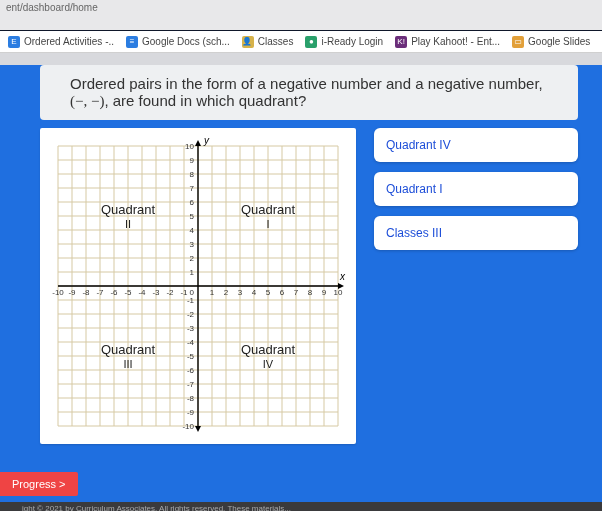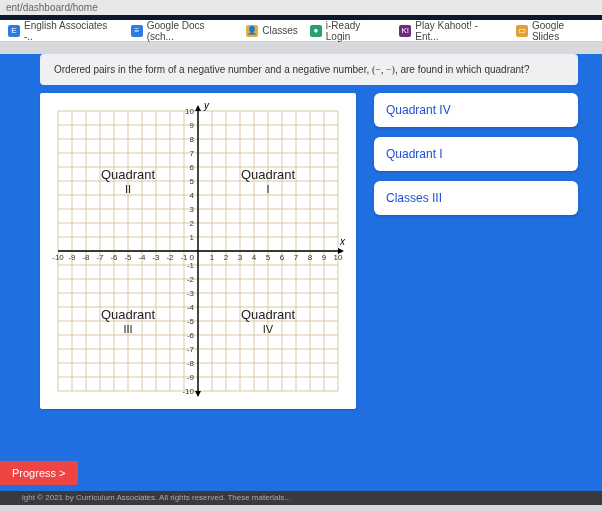--- a/index.html
+++ b/index.html
@@ -1,22 +1,22 @@
 <!DOCTYPE html>
 <html><head>
 <meta charset="utf-8">
 <style>
 *{box-sizing:border-box;margin:0;padding:0;font-family:Arial,Helvetica,sans-serif}
 body{width:602px;height:511px;background:#d8d9dd;overflow:hidden;position:relative}
-.urlbar{height:20px;background:#e8e8ea;font-size:10px;color:#666;padding:2px 6px;border-bottom:5px solid #0f172a}
+.urlbar{height:31px;background:#e8e8ea;font-size:10px;color:#666;padding:2px 6px;border-bottom:1px solid #0f172a}
 .bookmarks{height:22px;background:#fff;display:flex;align-items:center;gap:12px;padding:0 8px;border-bottom:1px solid #d0d0d0;font-size:10px;color:#444}
 .bm{display:flex;align-items:center;gap:4px;cursor:pointer}
 .bm-ico{width:12px;height:12px;display:flex;align-items:center;justify-content:center;border-radius:2px;font-size:8px;color:#fff}
 .app{background:#1f6fe0;height:451px;position:relative}
-.question{margin:12px 24px 0 40px;background:#eef0f2;border-radius:4px;padding:10px 14px;font-size:10px;color:#333}
+.question{margin:12px 24px 0 40px;background:#eef0f2;border-radius:4px;padding:10px 30px;font-size:15px;color:#333}
 .question .notation{font-family:Georgia,serif}
 .panel{display:flex;gap:18px;margin:8px 24px 0 40px}
 .graph-card{background:#fff;border-radius:2px;padding:8px;box-shadow:0 1px 2px rgba(0,0,0,.15)}
 .graph{position:relative;width:300px;height:300px;background:#fff}
 .grid line{stroke:#d6c9a3;stroke-width:1}
 .axis line{stroke:#000;stroke-width:1.4}
 .tick text{font-size:8px;fill:#333}
 .qlabel{font-size:13px;fill:#222;text-anchor:middle;font-weight:500}
 .qsub{font-size:11px;fill:#222;text-anchor:middle}
 .answers{display:flex;flex-direction:column;gap:10px;flex:1}
@@ -26,21 +26,21 @@
 .axislab{font-size:10px;fill:#000;font-style:italic}
 </style>
 </head>
 <body>
 
 <div class="urlbar">ent/dashboard/home</div>
 
 <div class="bookmarks" id="bookmarks">
     <div class="bm">
       <span class="bm-ico" style="background: rgb(43, 125, 225);">E</span>
-      <span>English Associates -..</span>
+      <span>Ordered Activities -..</span>
     </div>
     <div class="bm">
       <span class="bm-ico" style="background: rgb(43, 125, 225);">≡</span>
       <span>Google Docs (sch...</span>
     </div>
     <div class="bm">
       <span class="bm-ico" style="background: rgb(214, 178, 74);">👤</span>
       <span>Classes</span>
     </div>
     <div class="bm">

